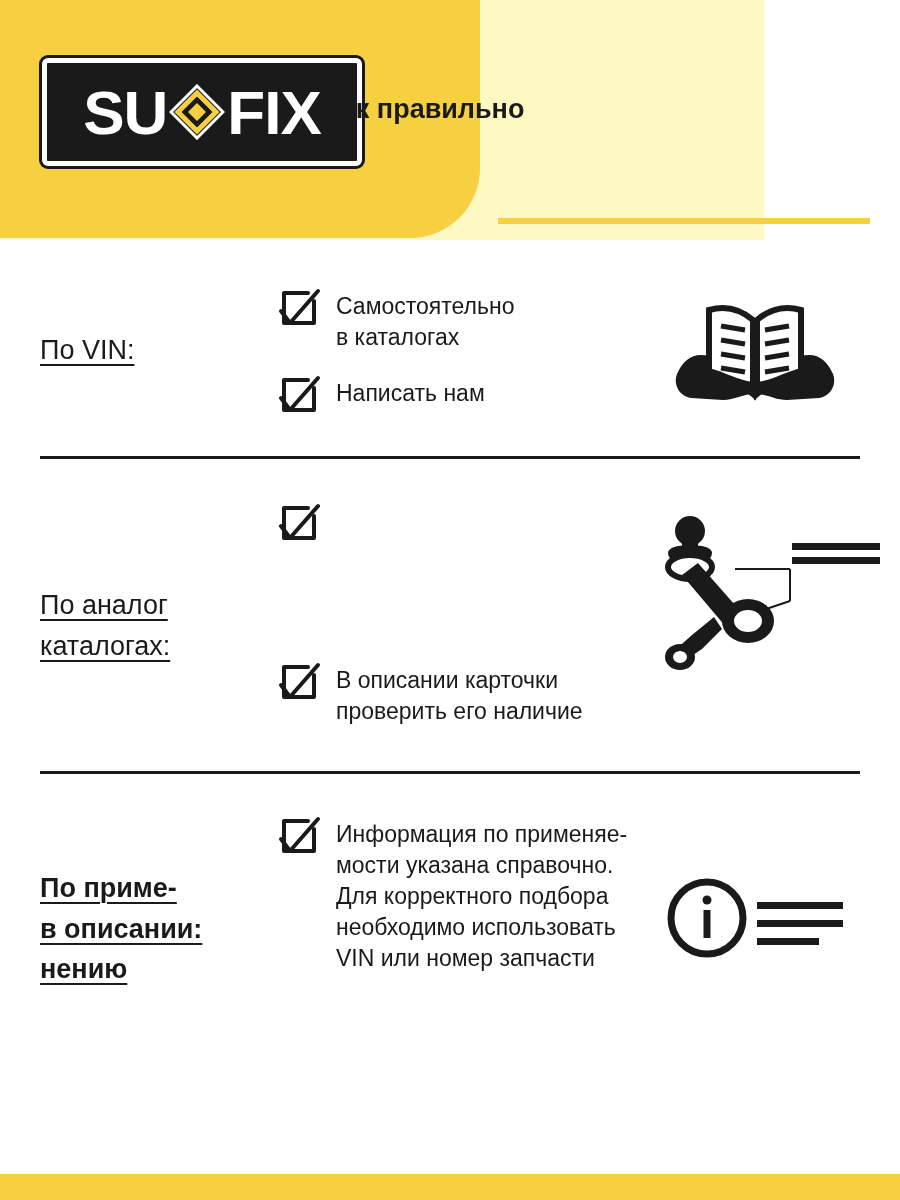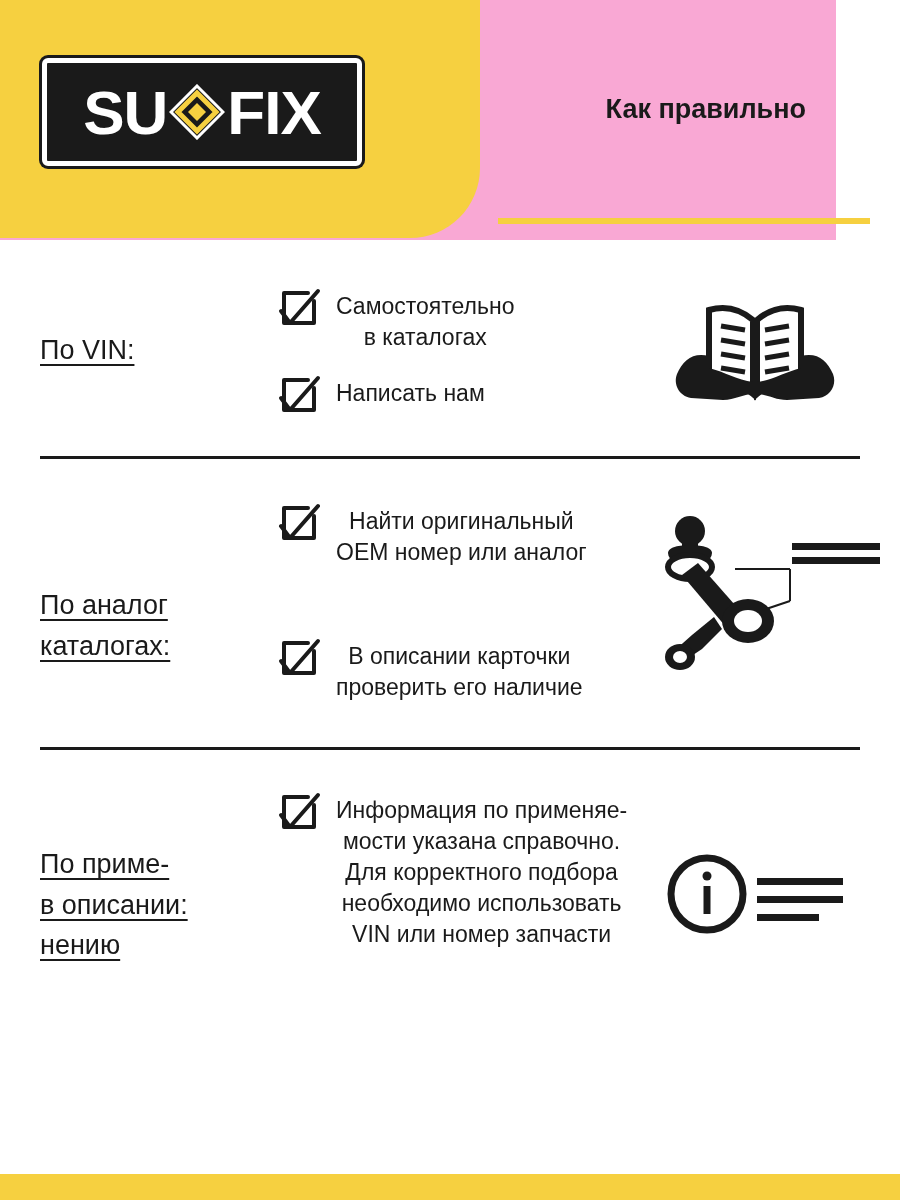--- a/index.html
+++ b/index.html
@@ -11,23 +11,23 @@
   }
   .page {
     position: relative;
     width: 900px; height: 1200px;
     background: #ffffff;
   }
 
   
   .header {
     position: relative;
-    width: 836px;
+    width: 764px;
     height: 240px;
-    background: #f9a8d4;
+    background: #fef9c3;
   }
   .header-yellow {
     position: absolute;
     left: 0; top: 0;
     width: 480px; height: 238px;
     background: #f6d040;
     border-bottom-right-radius: 70px;
   }
   .logo-box {
     position: absolute;
@@ -57,21 +57,21 @@
     width: 56px; height: 56px;
     margin: 0 2px;
     display: inline-block;
   }
   .logo-diamond svg { display: block; }
 
   .header-title {
     position: absolute;
     right: 30px; top: 92px;
     width: 410px;
-    text-align: right;
+    text-align: left;
     color: #1a1a1a;
     font-size: 27px;
     font-weight: bold;
     line-height: 1.32;
   }
   .header-underline {
     position: absolute;
     left: 498px; top: 218px;
     width: 372px; height: 6px;
     background: #f6d040;
@@ -102,21 +102,20 @@
   }
   .row-label span {
     text-decoration: underline;
     text-underline-offset: 5px;
     text-decoration-thickness: 2px;
   }
 
   .row-items {
     flex: 1 1 auto;
     padding-left: 8px;
-    text-align: center;
   }
   .item {
     display: flex;
     align-items: flex-start;
     margin-bottom: 22px;
   }
   .item:last-child { margin-bottom: 0; }
   .check-icon {
     flex: 0 0 auto;
     width: 44px; height: 44px;
@@ -142,21 +141,21 @@
   
   .row-vin { padding-top: 48px; padding-bottom: 36px; }
   .row-vin .row-label { padding-top: 42px; }
   .row-vin .row-art { padding-top: 8px; }
 
   .row-oem { padding-top: 44px; padding-bottom: 44px; }
   .row-oem .row-label { padding-top: 82px; }
   .row-oem .row-art { padding-top: 6px; }
 
   .row-usage { padding-top: 42px; padding-bottom: 40px; }
-  .row-usage .row-label { padding-top: 52px; }
+  .row-usage .row-label { padding-top: 52px; font-weight: bold; }
   .row-usage .row-art { padding-top: 52px; }
 
   
   .footer {
     position: absolute;
     left: 0; bottom: 0;
     width: 900px; height: 26px;
     background: #f6d040;
   }
 </style>
@@ -247,25 +246,23 @@
       </div>
       <div class="row-items">
 
         <div class="item">
           <span class="check-icon">
             <svg width="44" height="44" viewBox="0 0 44 44">
               <path d="M40 6 L12 38 L3 26" fill="none" stroke="#1a1a1a" stroke-width="4" stroke-linecap="round" stroke-linejoin="round"></path>
               <path d="M36 16 L36 38 L6 38 L6 8 L30 8" fill="none" stroke="#1a1a1a" stroke-width="4" stroke-linecap="round" stroke-linejoin="round"></path>
             </svg>
           </span>
-          <div class="item-text">Найти оригинальный
-OEM номер или аналог</div>
-        </div>
-
-        <div class="item" style="margin-top:70px;">
+        </div>
+
+        <div class="item" style="margin-top:118px;">
           <span class="check-icon">
             <svg width="44" height="44" viewBox="0 0 44 44">
               <path d="M40 6 L12 38 L3 26" fill="none" stroke="#1a1a1a" stroke-width="4" stroke-linecap="round" stroke-linejoin="round"></path>
               <path d="M36 16 L36 38 L6 38 L6 8 L30 8" fill="none" stroke="#1a1a1a" stroke-width="4" stroke-linecap="round" stroke-linejoin="round"></path>
             </svg>
           </span>
           <div class="item-text">В описании карточки
 проверить его наличие</div>
         </div>
 

